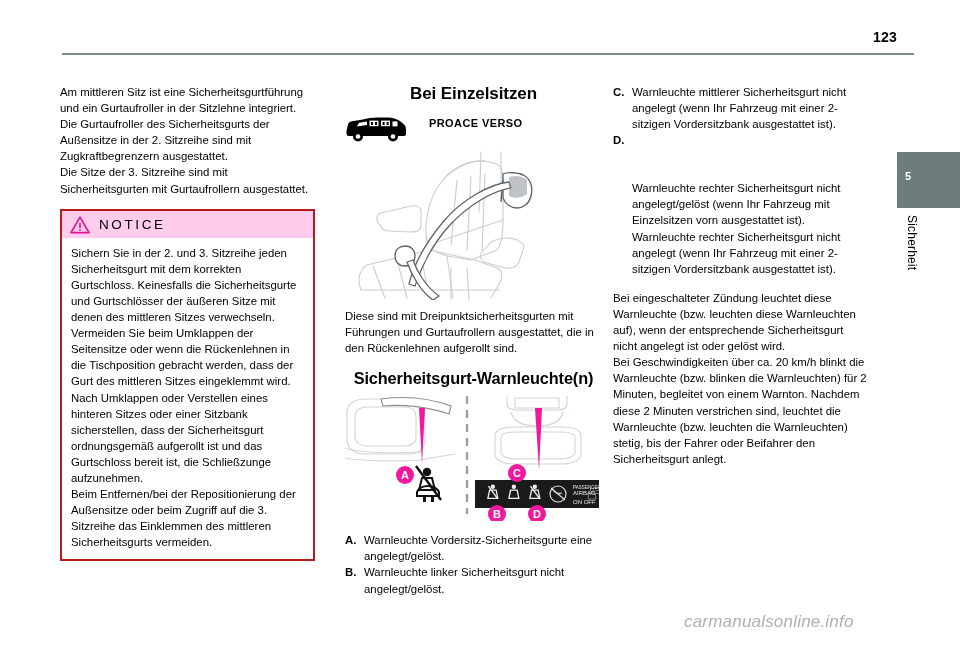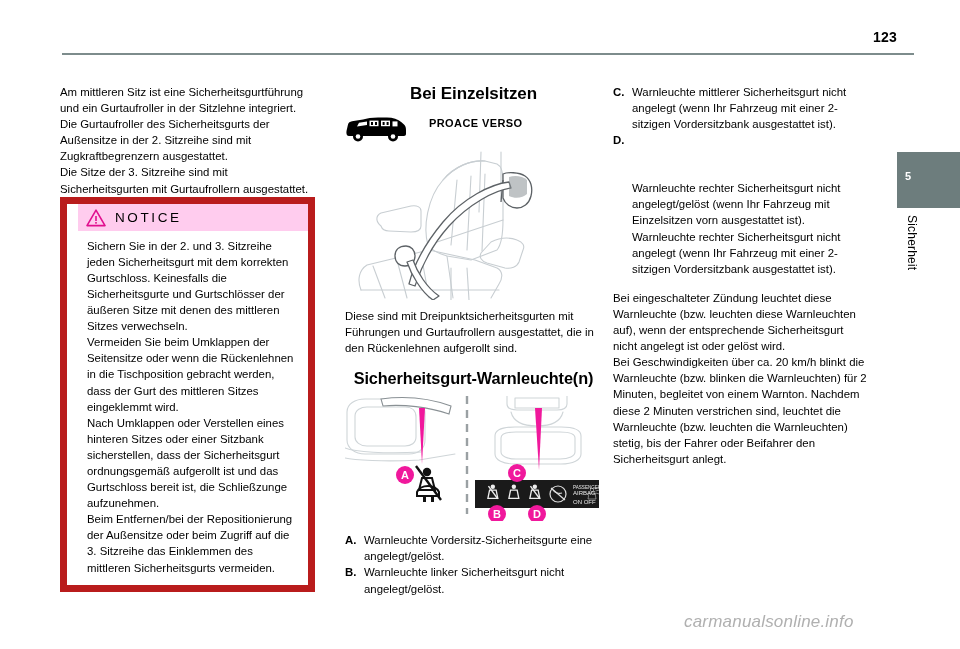--- a/index.html
+++ b/index.html
@@ -107,25 +107,25 @@
     margin: 0 0 8px 0;
     letter-spacing: -0.1px;
     text-align: center;
   }
   h2.section-title.tight {
     font-size: 16.3px;
   }
 
   
   .notice-box {
-    border: 7px solid #b91c1c;
+    margin-top: 12px;
+    border: 2px solid #b91c1c;
     background: #ffffff;
     width: 255px;
     box-sizing: border-box;
-    padding-left: 11px;
   }
   .notice-head {
     background: #ffccee;
     padding: 5px 8px 4px 8px;
     display: flex;
     align-items: center;
     gap: 9px;
   }
   .notice-head .warn-tri { display: block; }
   .notice-title {

